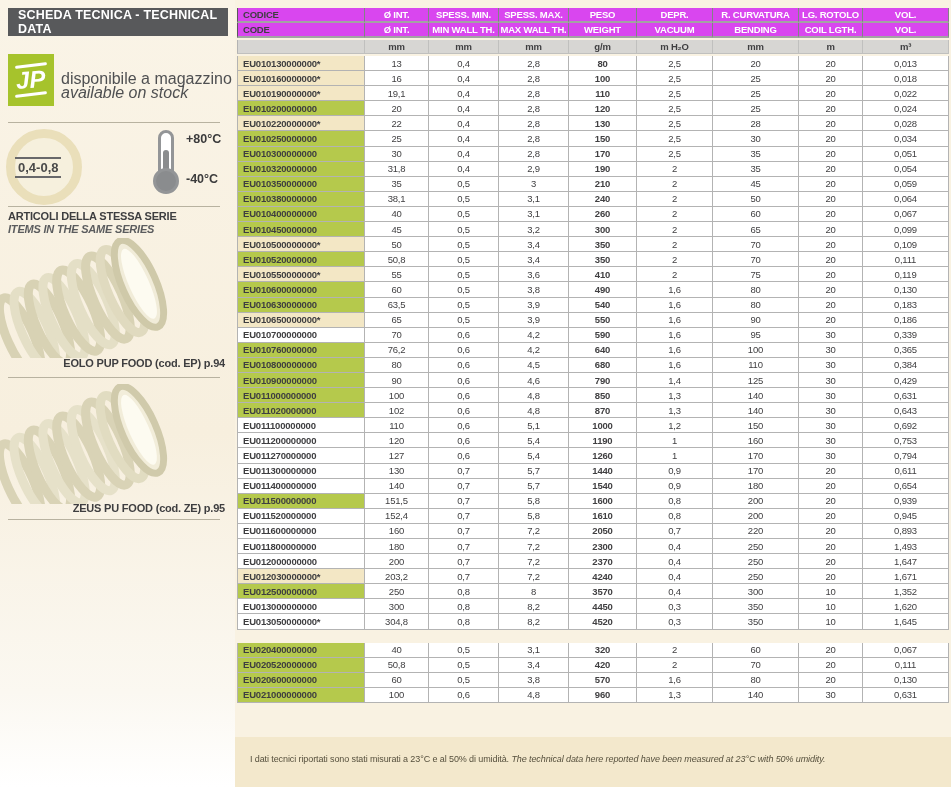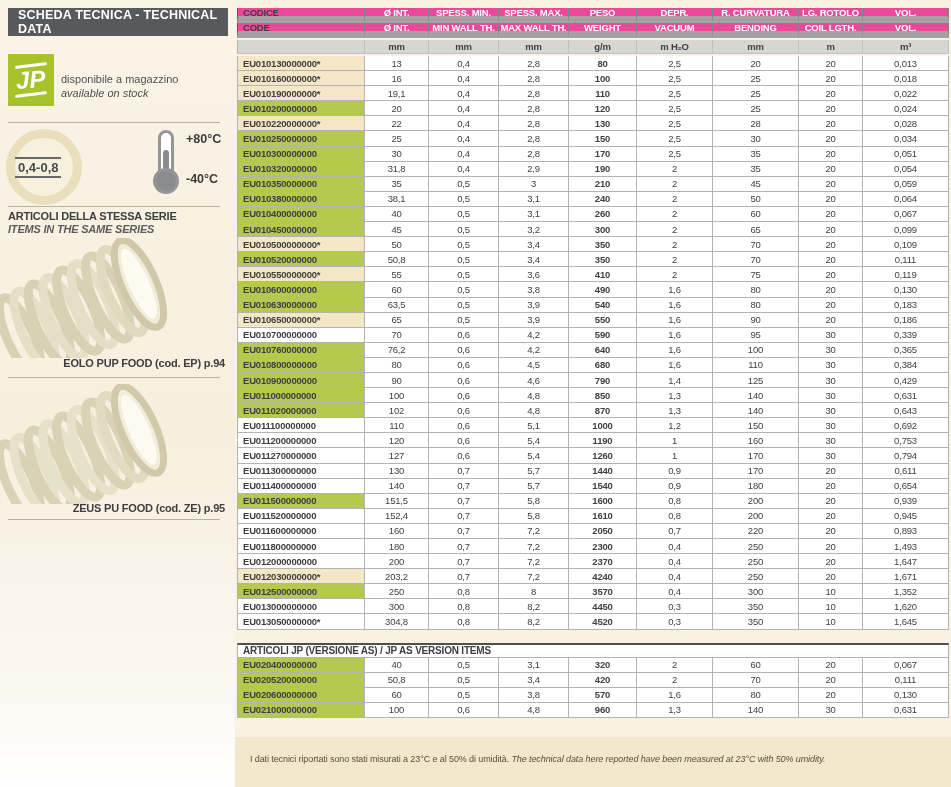--- a/index.html
+++ b/index.html
@@ -9,21 +9,21 @@
   
   #sidebar { position:absolute; left:0; top:0; width:235px; height:787px;
              background:linear-gradient(180deg,#faf4e7 0%,#f7efde 55%,#fbf8f1 88%,#ffffff 100%); }
   .sb-header { position:absolute; left:8px; top:8px; width:220px; height:28px; background:#58595b;
                color:#fff; font-weight:bold; font-size:12.5px; letter-spacing:.2px;
                display:flex; align-items:center; padding-left:10px; }
   .jp-logo { position:absolute; left:8px; top:54px; width:46px; height:52px; background:#a6c32c;
              display:flex; flex-direction:column; align-items:center; justify-content:center; gap:2px; }
   .jp-stroke { width:32px; height:3px; background:#fff; transform:rotate(-7deg); border-radius:2px; }
   .jp-text { color:#fff; font-weight:bold; font-style:italic; font-size:24px; line-height:22px; transform:rotate(-4deg); }
-  .stock-text { position:absolute; left:61px; top:72px; font-size:11px; color:#4f5052; line-height:14px; }
+  .stock-text { position:absolute; left:61px; top:72px; font-size:16px; color:#4f5052; line-height:14px; }
   .stock-text .it { font-style:italic; }
   .divider { position:absolute; left:8px; width:212px; height:1px; background:#b8b2a0; }
 
   .badge { position:absolute; left:6px; top:129px; width:76px; height:76px; border-radius:50%;
            background:#f6f0dd; border:9px solid #eadfba; display:flex; align-items:center; justify-content:flex-start; }
   .badge span { font-weight:bold; font-size:13px; color:#4a4a4a; border-top:2px solid #68686a;
                 border-bottom:2px solid #68686a; padding:1px 3px; }
   .thermo { position:absolute; left:153px; top:130px; width:26px; height:64px; }
   .thermo .stem { position:absolute; left:5px; top:0; width:16px; height:50px; background:#fff;
                   border:3px solid #939597; border-radius:8px 8px 0 0; }
@@ -43,22 +43,22 @@
   .label2 { top:502px; }
 
   
   #table-wrap { position:absolute; left:237px; top:8px; width:712px; }
   .trow { display:grid; grid-template-columns:128px 64px 70px 70px 68px 76px 86px 64px auto; }
   .tcell { border-right:1px solid #b3b3b3; border-bottom:1px solid #b3b3b3; background:#fff;
            display:flex; align-items:center; justify-content:center; font-size:9.5px; color:#414042;
            letter-spacing:-.2px; overflow:hidden; white-space:nowrap; }
   .trow .tcell:first-child { border-left:1px solid #b3b3b3; justify-content:flex-start; padding-left:5px; font-weight:bold; color:#3e3e40; }
   .hrow { height:15px; }
-  .hrow .tcell { background:#ec4899; color:#fff; font-weight:bold; border-right:1px solid #828385;
-                 border-bottom:7px solid #a3a3a3; border-left-color:#58595b;text-align:right; }
+  .hrow .tcell { background:#d946ef; color:#fff; font-weight:bold; border-right:1px solid #828385;
+                 border-bottom:2px solid #a3a3a3; border-left-color:#58595b;text-align:right; }
   .hrow .tcell:first-child { border-left:1px solid #58595b; }
   .units { height:14px; margin:2px 0; }
   .units .tcell { background:#d7d6d3; color:#3f3f41; font-weight:bold; border-color:#c0c0be; }
   .drow { height:15.1px;border-radius:6px; }
   .drow .peso { font-weight:bold; }
   .code-green { background:#b5c94c !important; }
   .code-tan { background:#f3e7c5 !important; }
   .code-white { background:#fff !important; }
 
   .as-wrap { margin-top:13px; }
@@ -594,21 +594,20 @@
         <div class="tcell">0,8</div>
         <div class="tcell">8,2</div>
         <div class="tcell peso">4520</div>
         <div class="tcell">0,3</div>
         <div class="tcell">350</div>
         <div class="tcell">10</div>
         <div class="tcell">1,645</div>
       </div>
     </div>
   <div class="as-wrap">
-    <div class="as-title">ARTICOLI JP (VERSIONE AS) / JP AS VERSION ITEMS</div>
     <div id="as-table">
         <div class="trow drow">
           <div class="tcell code-green">EU020400000000</div>
           <div class="tcell">40</div>
           <div class="tcell">0,5</div>
           <div class="tcell">3,1</div>
           <div class="tcell peso">320</div>
           <div class="tcell">2</div>
           <div class="tcell">60</div>
           <div class="tcell">20</div>

